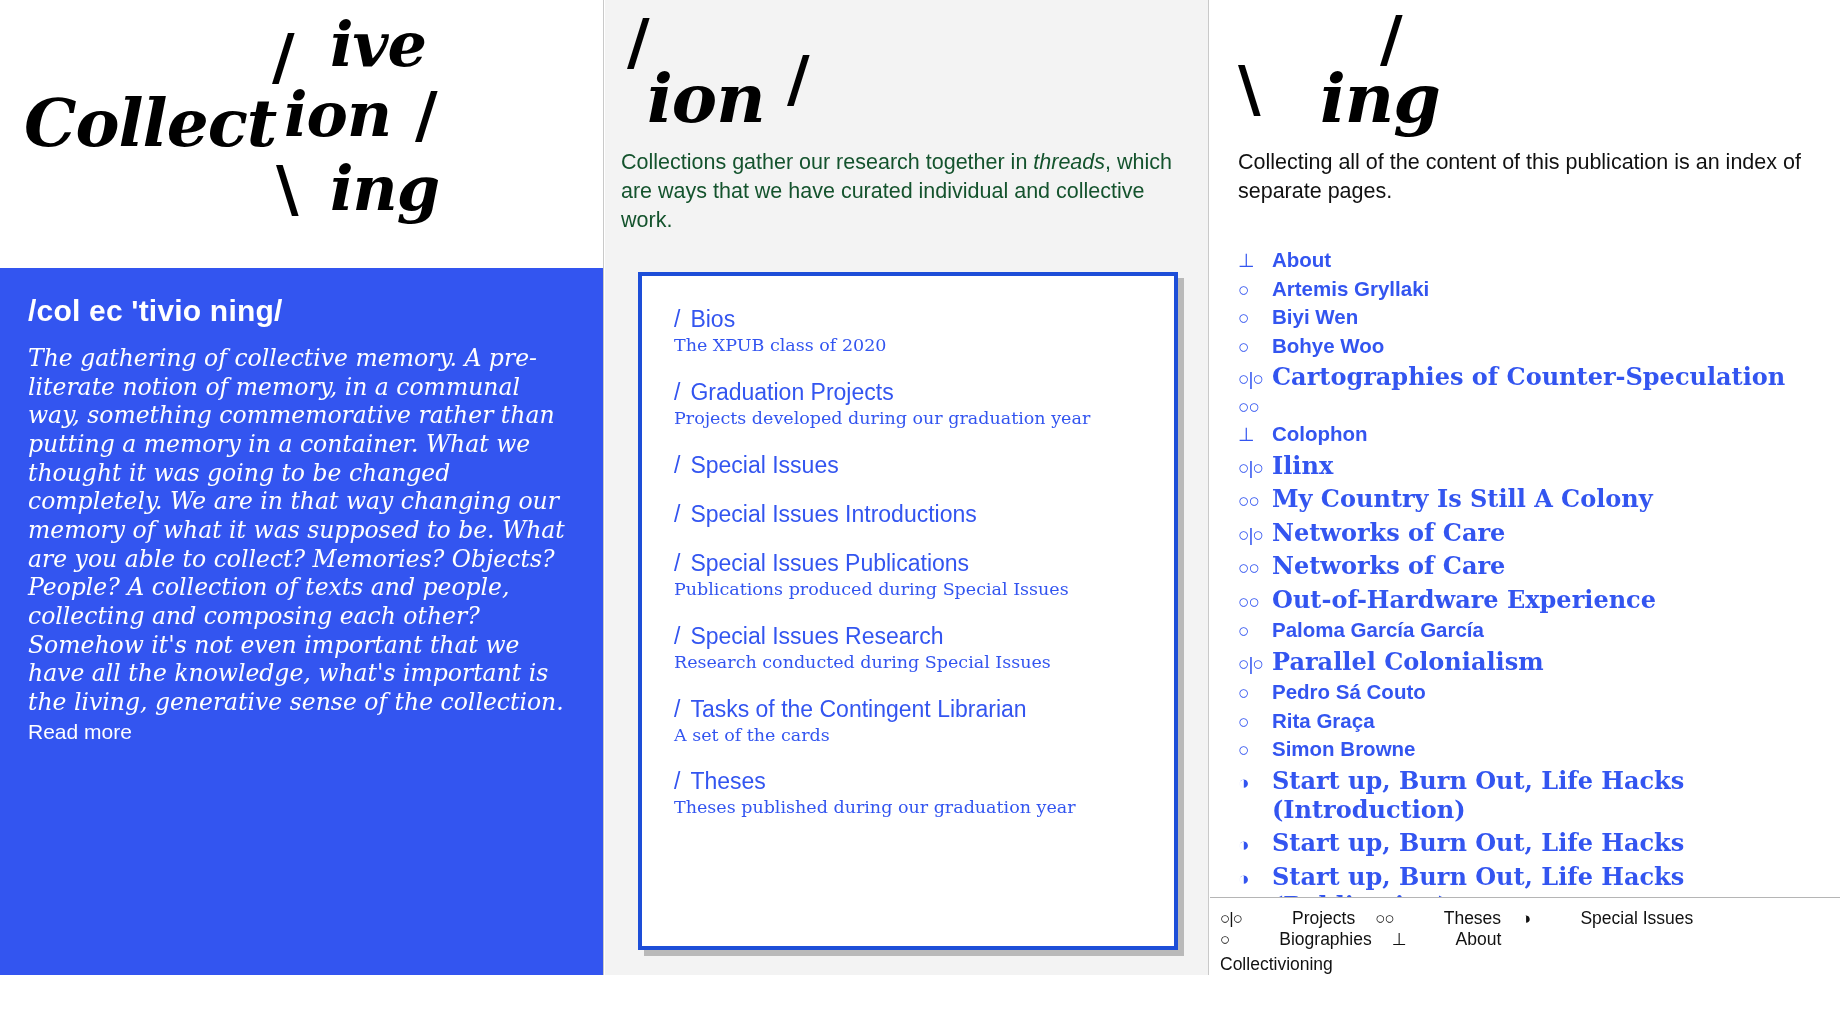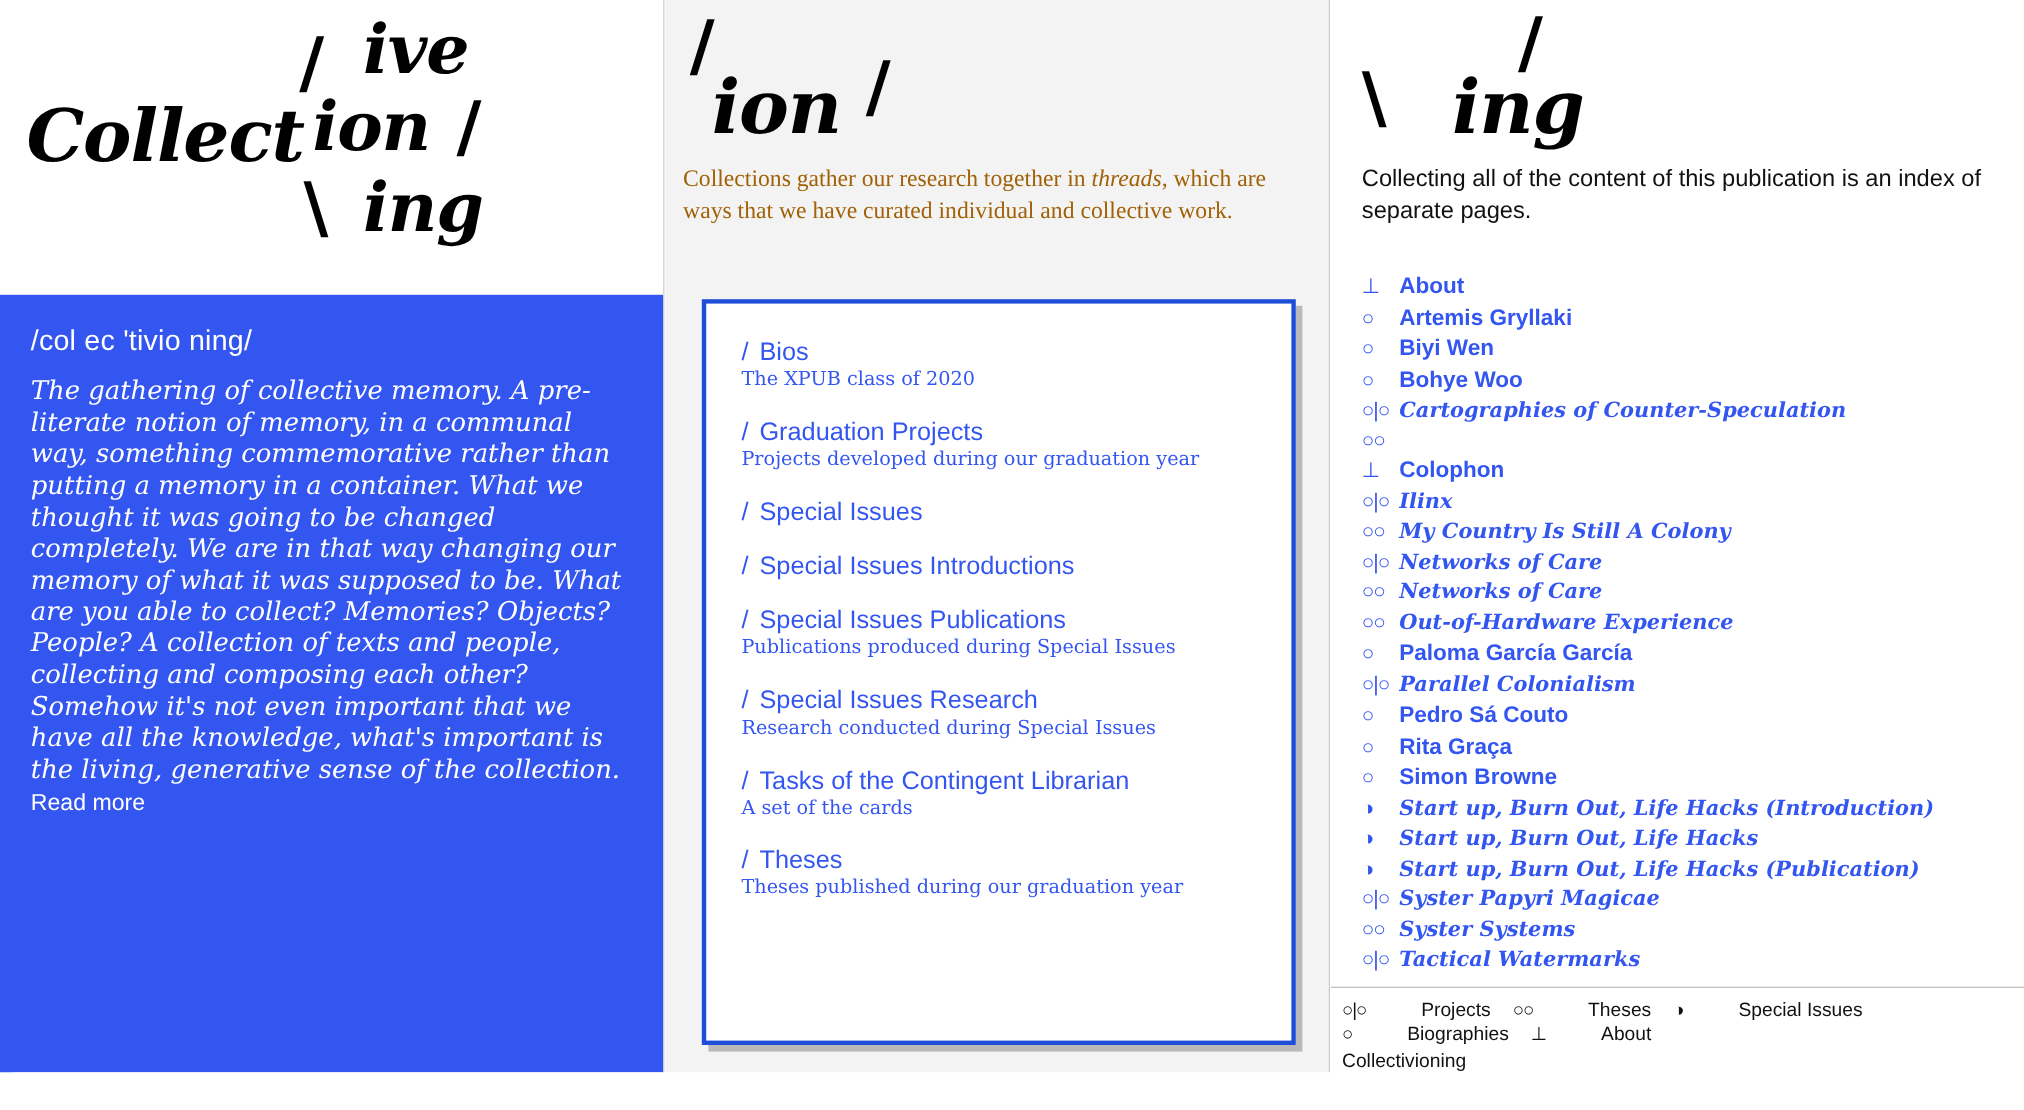--- a/index.html
+++ b/index.html
@@ -65,22 +65,22 @@
     left: 0;
     right: 0;
     bottom: 0;
     background: #3355f0;
     color: #ffffff;
     padding: 26px 30px 20px 28px;
     box-sizing: border-box;
   }
   #phonetic {
     font-family: "Liberation Sans", sans-serif;
-    font-size: 26px;
-    font-weight: 400;
+    font-size: 30px;
+    font-weight: 700;
     margin: 0 0 16px 0;
     letter-spacing: 0.2px;
   }
   #definition {
     font-family: "DejaVu Serif", serif;
     font-style: italic;
     font-size: 23.5px;
     line-height: 1.22;
     margin: 0;
   }
@@ -105,24 +105,24 @@
   }
   #mid-logo {
     position: relative;
     height: 148px;
   }
   #m-slash-a { left: 22px; top: 5px;  font-size: 62px; font-style: normal; }
   #m-ion     { left: 42px; top: 58px; font-size: 68px; }
   #m-slash-b { left: 182px; top: 42px; font-size: 62px; font-style: normal; }
 
   #mid-intro {
-    font-family: Liberation Serif, serif;
+    font-family: Liberation Sans, sans-serif;
     font-size: 21.5px;
     line-height: 1.34;
-    color: #a16207;
+    color: #14532d;
     margin: 0;
     padding: 0 30px 0 16px;
   }
   #mid-intro em { font-style: italic; }
 
   #thread-box {
     position: absolute;
     left: 33px;
     top: 272px;
     width: 540px;
@@ -198,23 +198,22 @@
     letter-spacing: -1px;
   }
   .idx-label {
     font-family: "Liberation Sans", sans-serif;
     font-size: 20.5px;
     color: #3355f0;
     font-weight: bold;
   }
   .idx-label.serif {
     font-family: "DejaVu Serif", serif;
-    font-style: italic;
     font-weight: bold;
-    font-size: 19px;
+    font-size: 24px;
   }
 
   #right-footer {
     position: absolute;
     left: 0;
     right: 0;
     bottom: 0;
     height: 78px;
     border-top: 1px solid #b5b5b5;
     padding: 10px 10px 0 10px;

